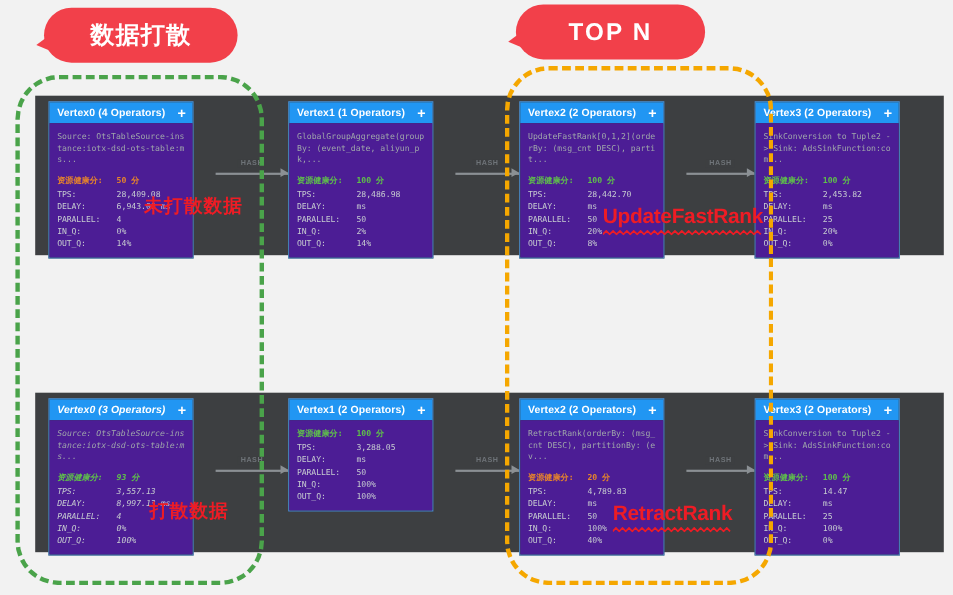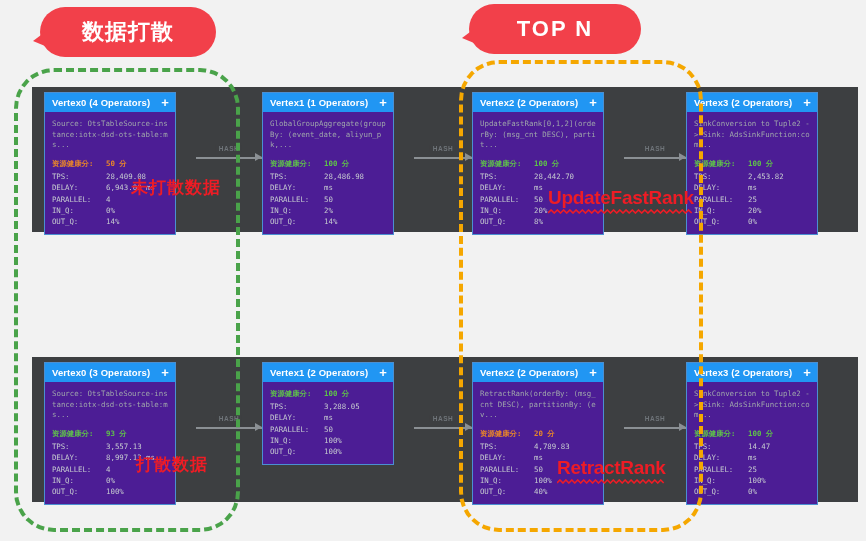--- a/index.html
+++ b/index.html
@@ -337,21 +337,21 @@
         <div class="metric-row">
           <span class="metric-key">IN_Q:</span>
           <span class="metric-val">20%</span>
         </div>
         <div class="metric-row">
           <span class="metric-key">OUT_Q:</span>
           <span class="metric-val">0%</span>
         </div>
       </div>
     </div>
-    <div class="vertex" style="left: 44px; top: 362px;">
+    <div class="vertex" style="left: 44px; top: 362px; font-style: italic;">
       <div class="vertex-header">
         <span>Vertex0 (3 Operators)</span>
         <span class="vertex-plus">+</span>
       </div>
       <div class="vertex-body">
         <div class="vertex-desc">Source: OtsTableSource-instance:iotx-dsd-ots-table:ms...</div>
         <div class="health-row">
           <span class="health-label good">资源健康分:</span>
           <span class="health-value good">93 分</span>
         </div>

